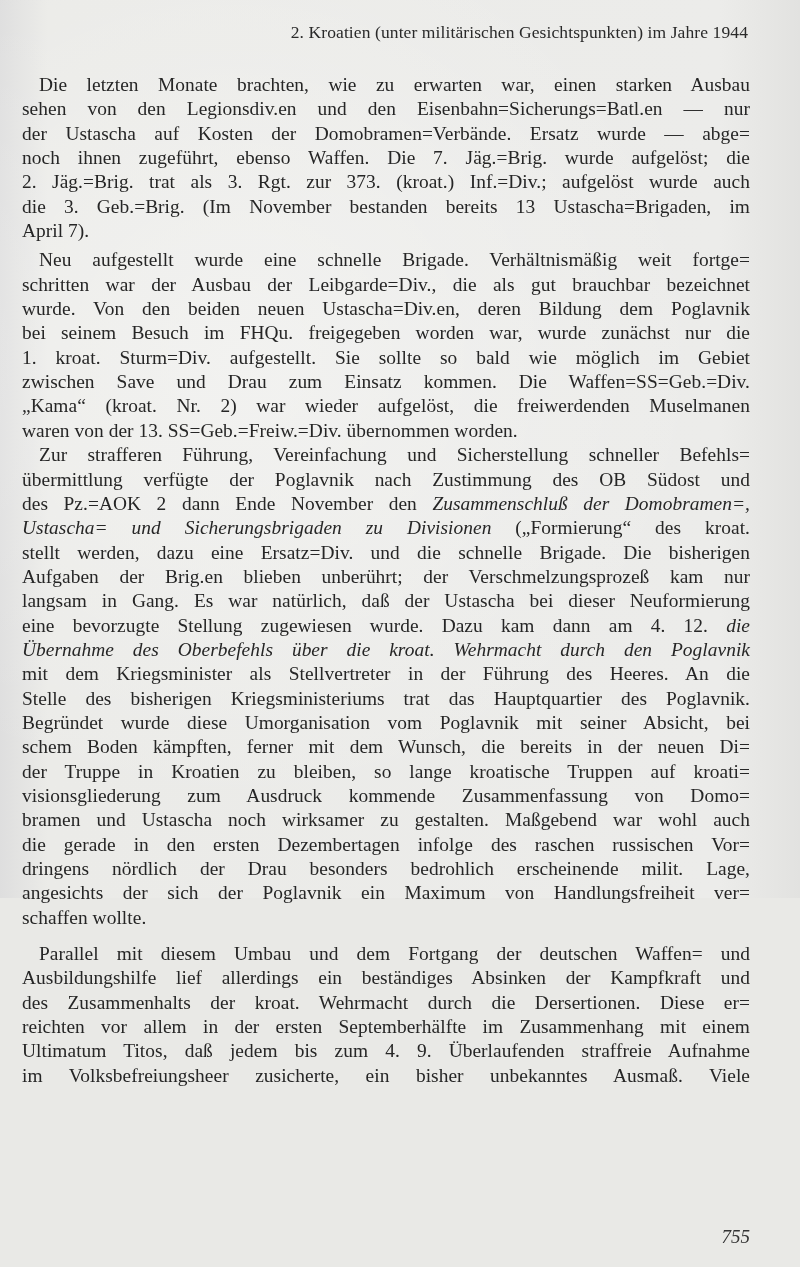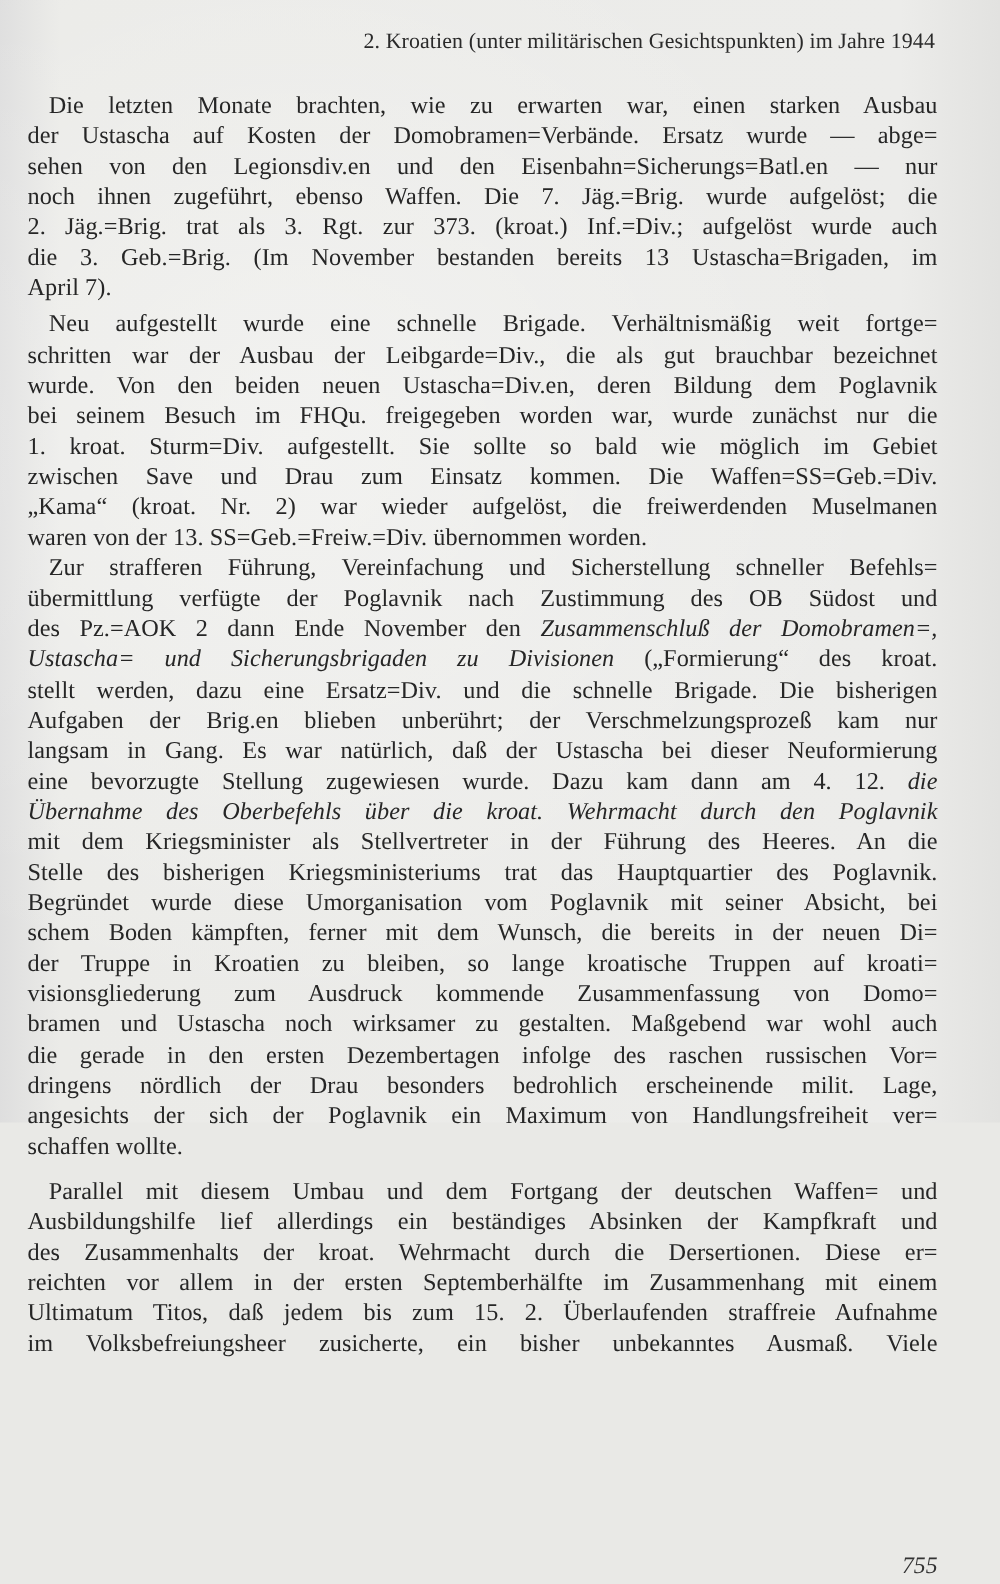--- a/index.html
+++ b/index.html
@@ -70,36 +70,35 @@
     em {
       font-style: italic;
     }
     .folio {
       position: absolute;
       right: 50px;
       top: 1226px;
       font-size: 19px;
       font-style: italic;
       color: #333;
-      margin-top: 16px;
     }
   </style>
 </head>
 <body>
 
 <div class="page">
 
   <div class="running-head">2. Kroatien (unter militärischen Gesichtspunkten) im Jahre 1944</div>
 
   <div class="body-text">
 
     <div class="para">
       <span class="line indent">Die letzten Monate brachten, wie zu erwarten war, einen starken Ausbau</span>
+      <span class="line">sehen von den Legionsdiv.en und den Eisenbahn=Sicherungs=Batl.en — nur</span>
       <span class="line">der Ustascha auf Kosten der Domobramen=Verbände. Ersatz wurde — abge=</span>
-      <span class="line">sehen von den Legionsdiv.en und den Eisenbahn=Sicherungs=Batl.en — nur</span>
       <span class="line">noch ihnen zugeführt, ebenso Waffen. Die 7. Jäg.=Brig. wurde aufgelöst; die</span>
       <span class="line">2. Jäg.=Brig. trat als 3. Rgt. zur 373. (kroat.) Inf.=Div.; aufgelöst wurde auch</span>
       <span class="line">die 3. Geb.=Brig. (Im November bestanden bereits 13 Ustascha=Brigaden, im</span>
       <span class="line last">April 7).</span>
     </div>
 
     <div class="para gap">
       <span class="line indent">Neu aufgestellt wurde eine schnelle Brigade. Verhältnismäßig weit fortge=</span>
       <span class="line">schritten war der Ausbau der Leibgarde=Div., die als gut brauchbar bezeichnet</span>
       <span class="line">wurde. Von den beiden neuen Ustascha=Div.en, deren Bildung dem Poglavnik</span>
@@ -131,21 +130,21 @@
       <span class="line">dringens nördlich der Drau besonders bedrohlich erscheinende milit. Lage,</span>
       <span class="line">angesichts der sich der Poglavnik ein Maximum von Handlungsfreiheit ver=</span>
       <span class="line last">schaffen wollte.</span>
     </div>
 
     <div class="para biggap">
       <span class="line indent">Parallel mit diesem Umbau und dem Fortgang der deutschen Waffen= und</span>
       <span class="line">Ausbildungshilfe lief allerdings ein beständiges Absinken der Kampfkraft und</span>
       <span class="line">des Zusammenhalts der kroat. Wehrmacht durch die Dersertionen. Diese er=</span>
       <span class="line">reichten vor allem in der ersten Septemberhälfte im Zusammenhang mit einem</span>
-      <span class="line">Ultimatum Titos, daß jedem bis zum 15. 2. Überlaufenden straffreie Aufnahme</span>
+      <span class="line">Ultimatum Titos, daß jedem bis zum 4. 9. Überlaufenden straffreie Aufnahme</span>
       <span class="line">im Volksbefreiungsheer zusicherte, ein bisher unbekanntes Ausmaß. Viele</span>
     </div>
 
   </div>
 
   <div class="folio">755</div>
 
 </div>
 
 </body></html>

